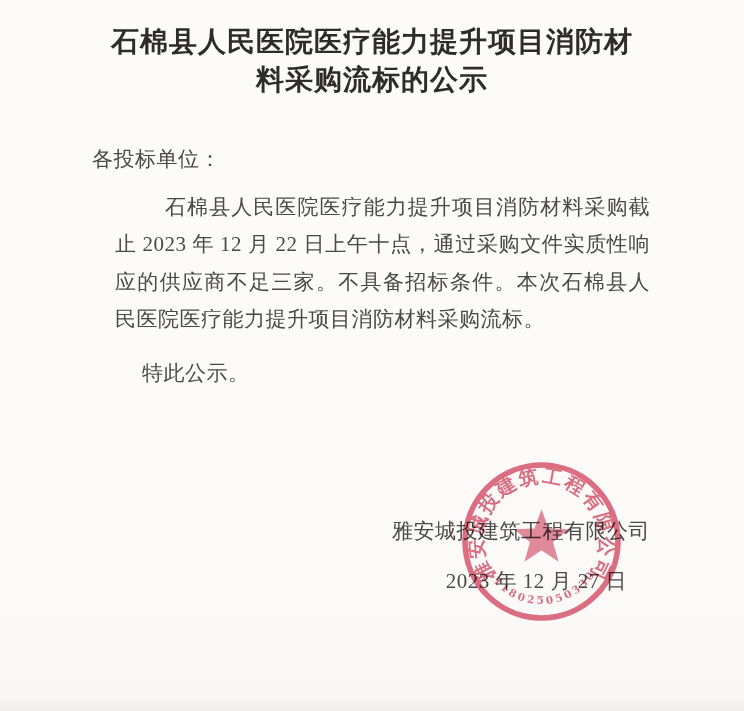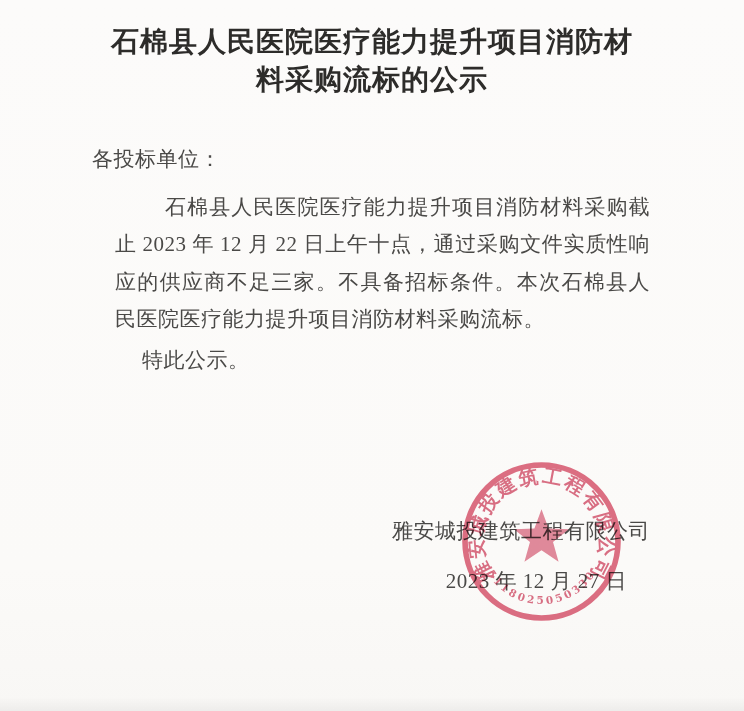--- a/index.html
+++ b/index.html
@@ -47,21 +47,21 @@
   }
   .body-text p {
     margin: 0;
     text-align: justify;
   }
   .body-text p.indent {
     text-indent: 50px;
   }
   .body-text p.p1 { margin-top: 10px; margin-left: 23px; }
   .body-text p.p2 { margin-top: 14px; }
-  .body-text p.p3 { margin-top: 3px; }
+  .body-text p.p3 { margin-top: 16px; }
   .sig-company {
     position: absolute;
     top: 517px;
     right: 94px;
     font-size: 21px;
     letter-spacing: 0.5px;
     color: #4a4947;
     white-space: nowrap;
   }
   .sig-date {

